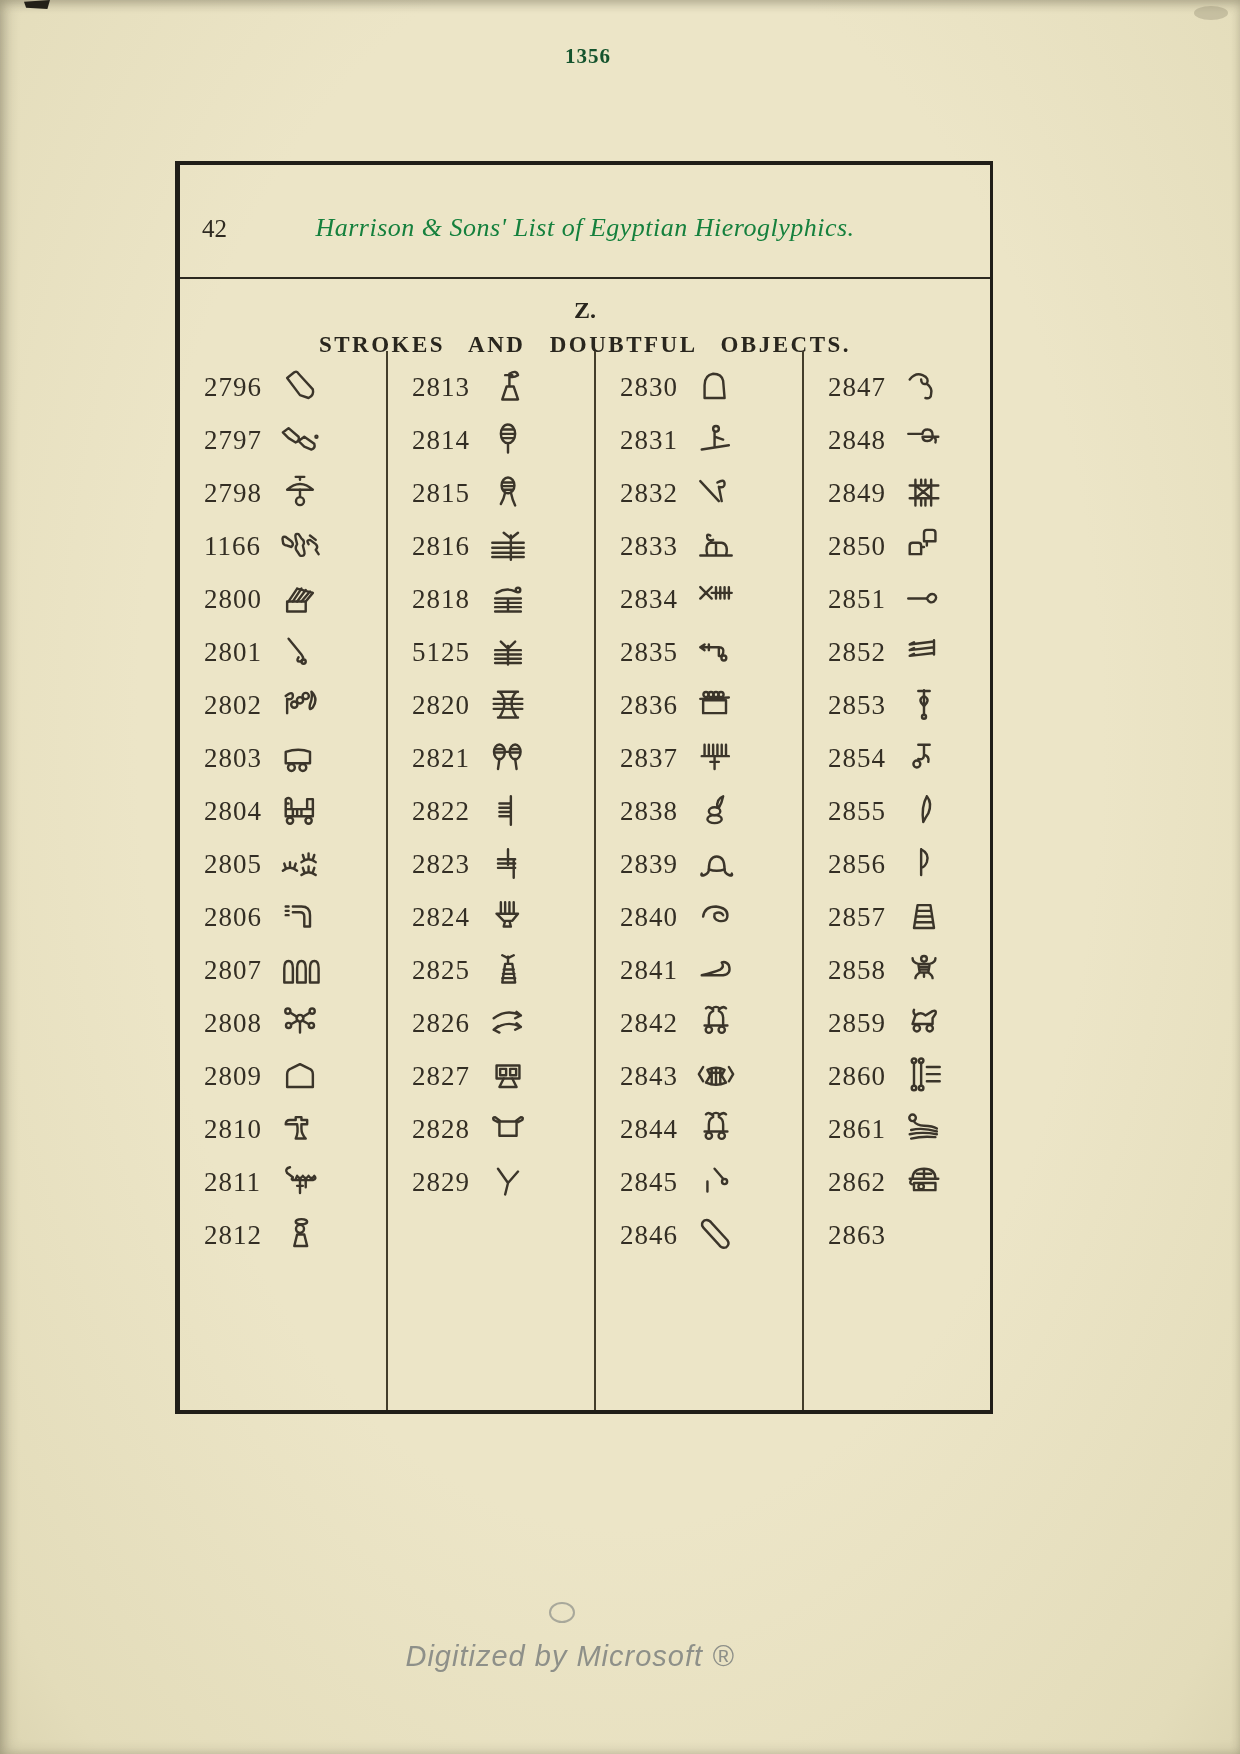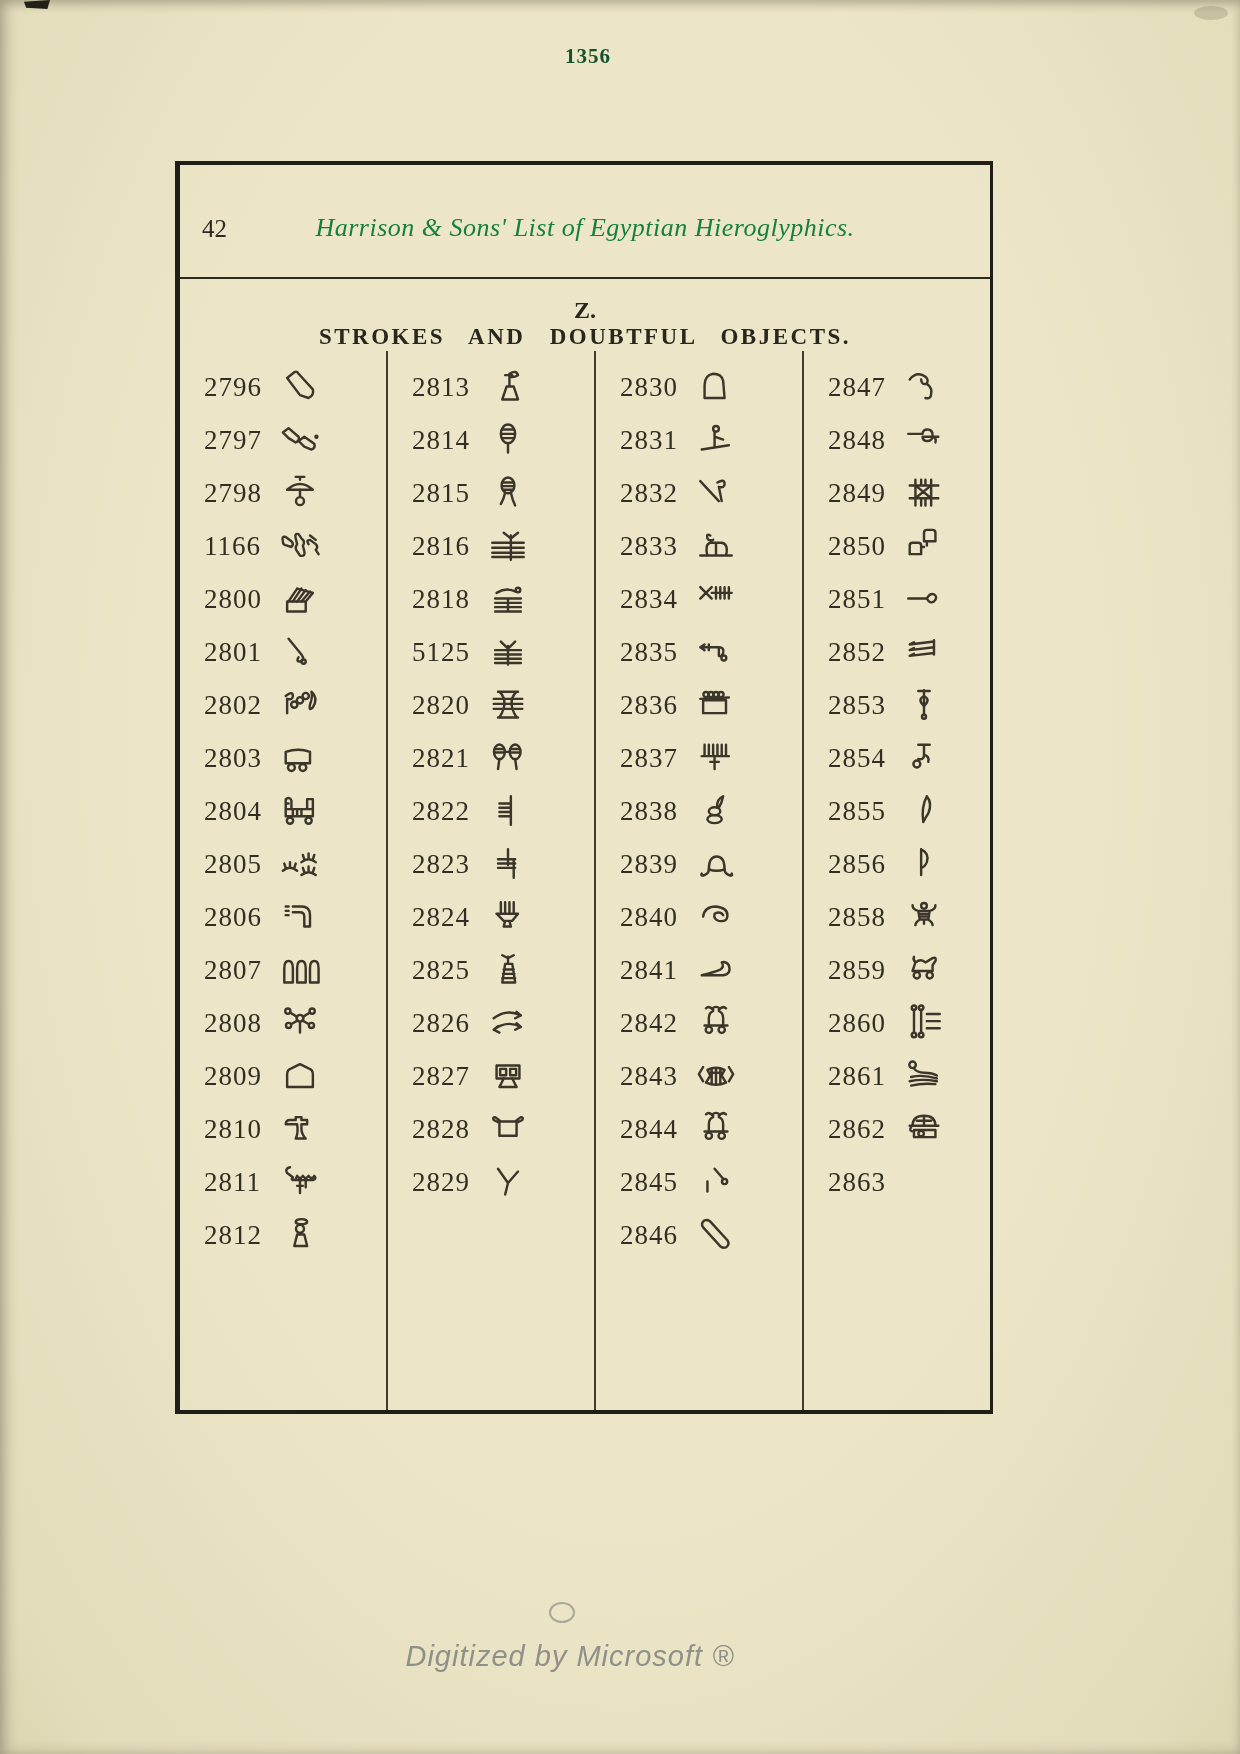--- a/index.html
+++ b/index.html
@@ -27,21 +27,21 @@
     position:absolute;left:22px;top:30px;font-size:25px;color:#2e2a21;
   }
   .running-title{
     position:absolute;left:0;top:28px;width:100%;text-align:center;
     font-style:italic;font-size:26px;color:#15803d;letter-spacing:.5px;
   }
   .section-letter{
     margin-top:18px;text-align:center;font-size:24px;font-weight:bold;color:#29261e;
   }
   .section-title{
-    text-align:center;font-size:23px;font-weight:bold;
+    margin-top:8px;text-align:center;font-size:23px;font-weight:bold;
     letter-spacing:2.5px;word-spacing:16px;color:#29261e;
     font-family:"Liberation Serif", serif;
   }
   .columns{
     position:absolute;left:0;right:0;top:186px;bottom:0;display:flex;
   }
   .column{flex:1;padding:10px 0 0 24px;box-sizing:border-box;}
   .column + .column{border-left:2px solid #433d2b;margin-left:20px;}
   .entry{height:53px;display:flex;align-items:center;gap:11px;}
   .num{font-size:27px;color:#332e24;min-width:62px;letter-spacing:1px;}
@@ -615,20 +615,28 @@
         </div>
         <div class="entry">
           <span class="num">2856</span>
           <span class="glyph">
             <svg viewBox="0 0 28 28" width="40" height="40">
               <path d="M12 3 V21 M12 3 Q18 6 16 12 Q14.5 15.5 12 16"></path>
             </svg>
           </span>
         </div>
         <div class="entry">
+          <span class="num">2857</span>
+          <span class="glyph">
+            <svg viewBox="0 0 28 28" width="40" height="40">
+              <path d="M7 21 L9.5 5 H18.5 L21 21 Z M9 9 H19 M8.5 13 H19.5 M8 17 H20"></path>
+            </svg>
+          </span>
+        </div>
+        <div class="entry">
           <span class="num">2858</span>
           <span class="glyph">
             <svg viewBox="0 0 28 28" width="40" height="40">
               <circle cx="14" cy="5.5" r="2"></circle>
               <path d="M10 9 H18 L17 15 H11 Z M11 11 H17 M11 13 H17 M10 9 Q6 8 6 5 M18 9 Q22 8 22 5 M11 15 Q8 17 8 19 M17 15 Q20 17 20 19 M14 15 V18"></path>
             </svg>
           </span>
         </div>
         <div class="entry">
           <span class="num">2859</span>

